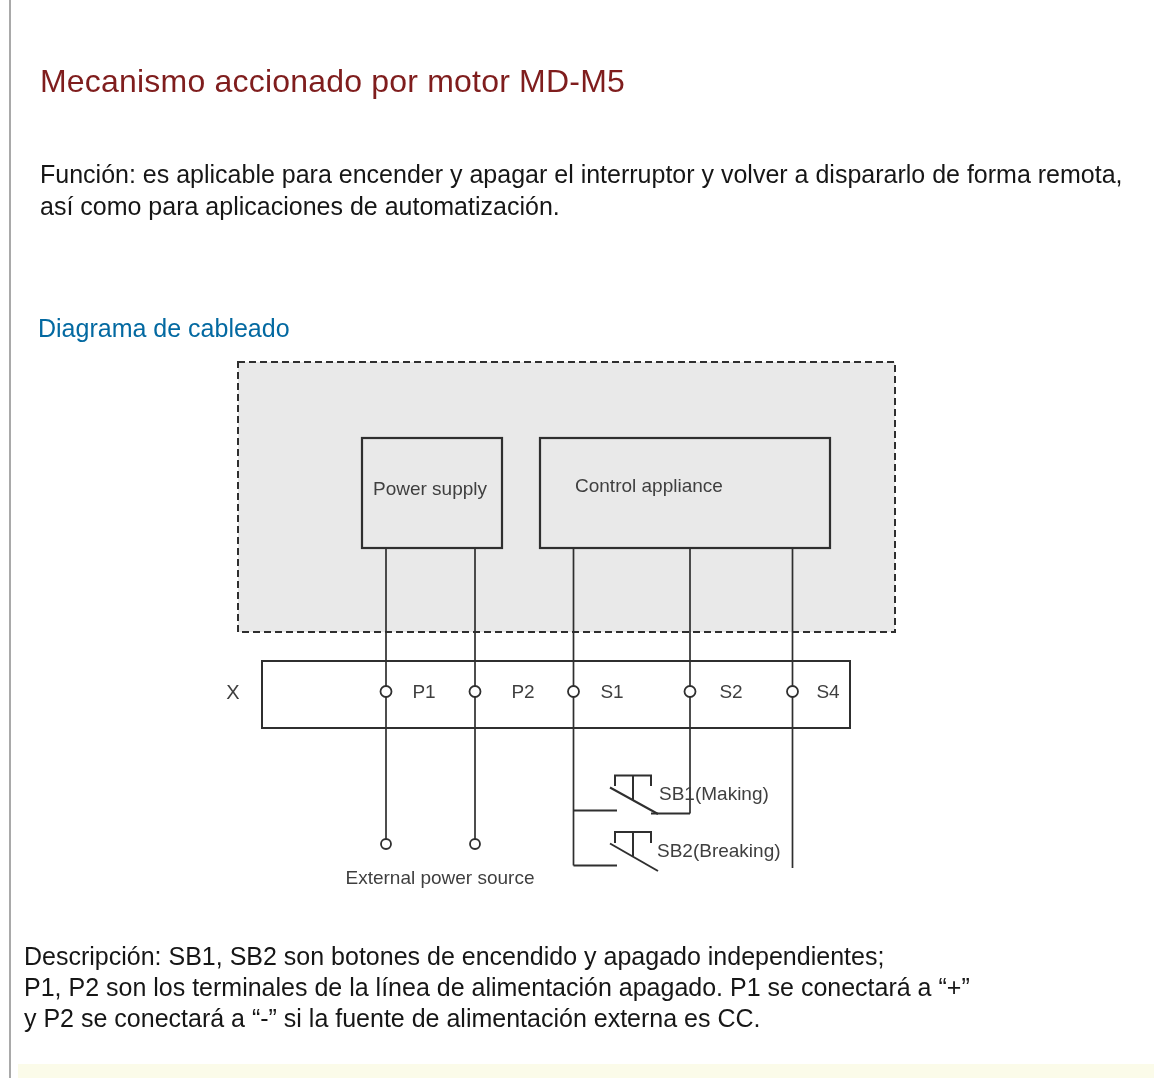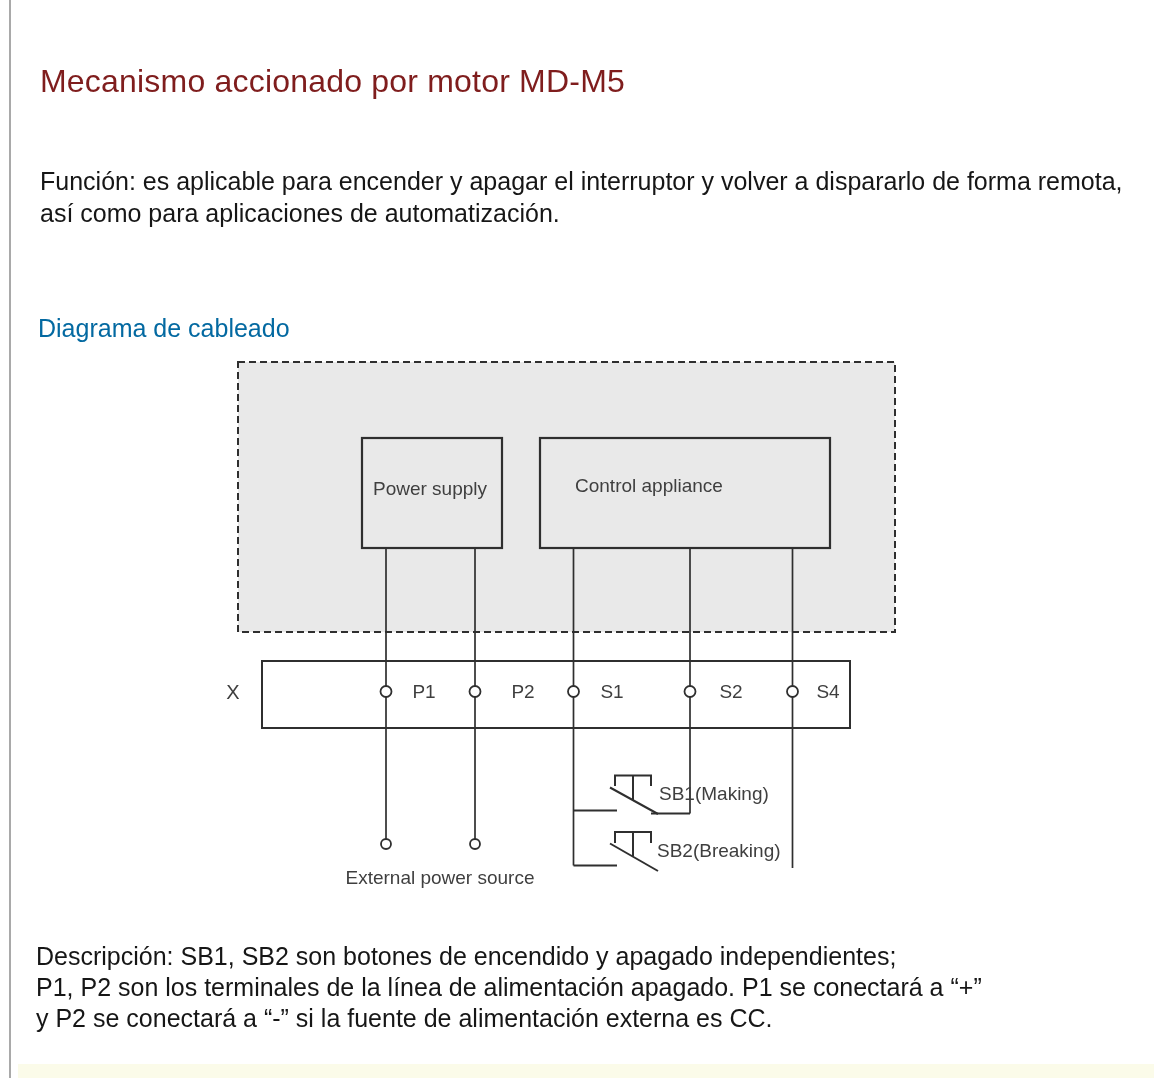--- a/index.html
+++ b/index.html
@@ -37,21 +37,21 @@
     left: 40px;
     top: 42px;
     font-size: 32px;
     font-weight: 400;
     color: #7f1d1d;
     letter-spacing: 0.2px;
   }
   .funcion-text {
     position: absolute;
     left: 40px;
-    top: 140px;
+    top: 133px;
     width: 1100px;
     font-size: 25px;
     line-height: 32px;
     color: #161616;
   }
   .diagram-heading {
     position: absolute;
     left: 38px;
     top: 314px;
     font-size: 25px;
@@ -59,21 +59,21 @@
   }
   .wiring-svg {
     position: absolute;
     left: 0;
     top: 0;
     width: 1154px;
     height: 1078px;
   }
   .description {
     position: absolute;
-    left: 36px;
+    left: 24px;
     top: 941px;
     font-size: 25px;
     line-height: 31px;
     color: #161616;
   }
   svg text {
     font-family: "Liberation Sans", sans-serif;
     fill: #3f3f3f;
   }
 </style>

